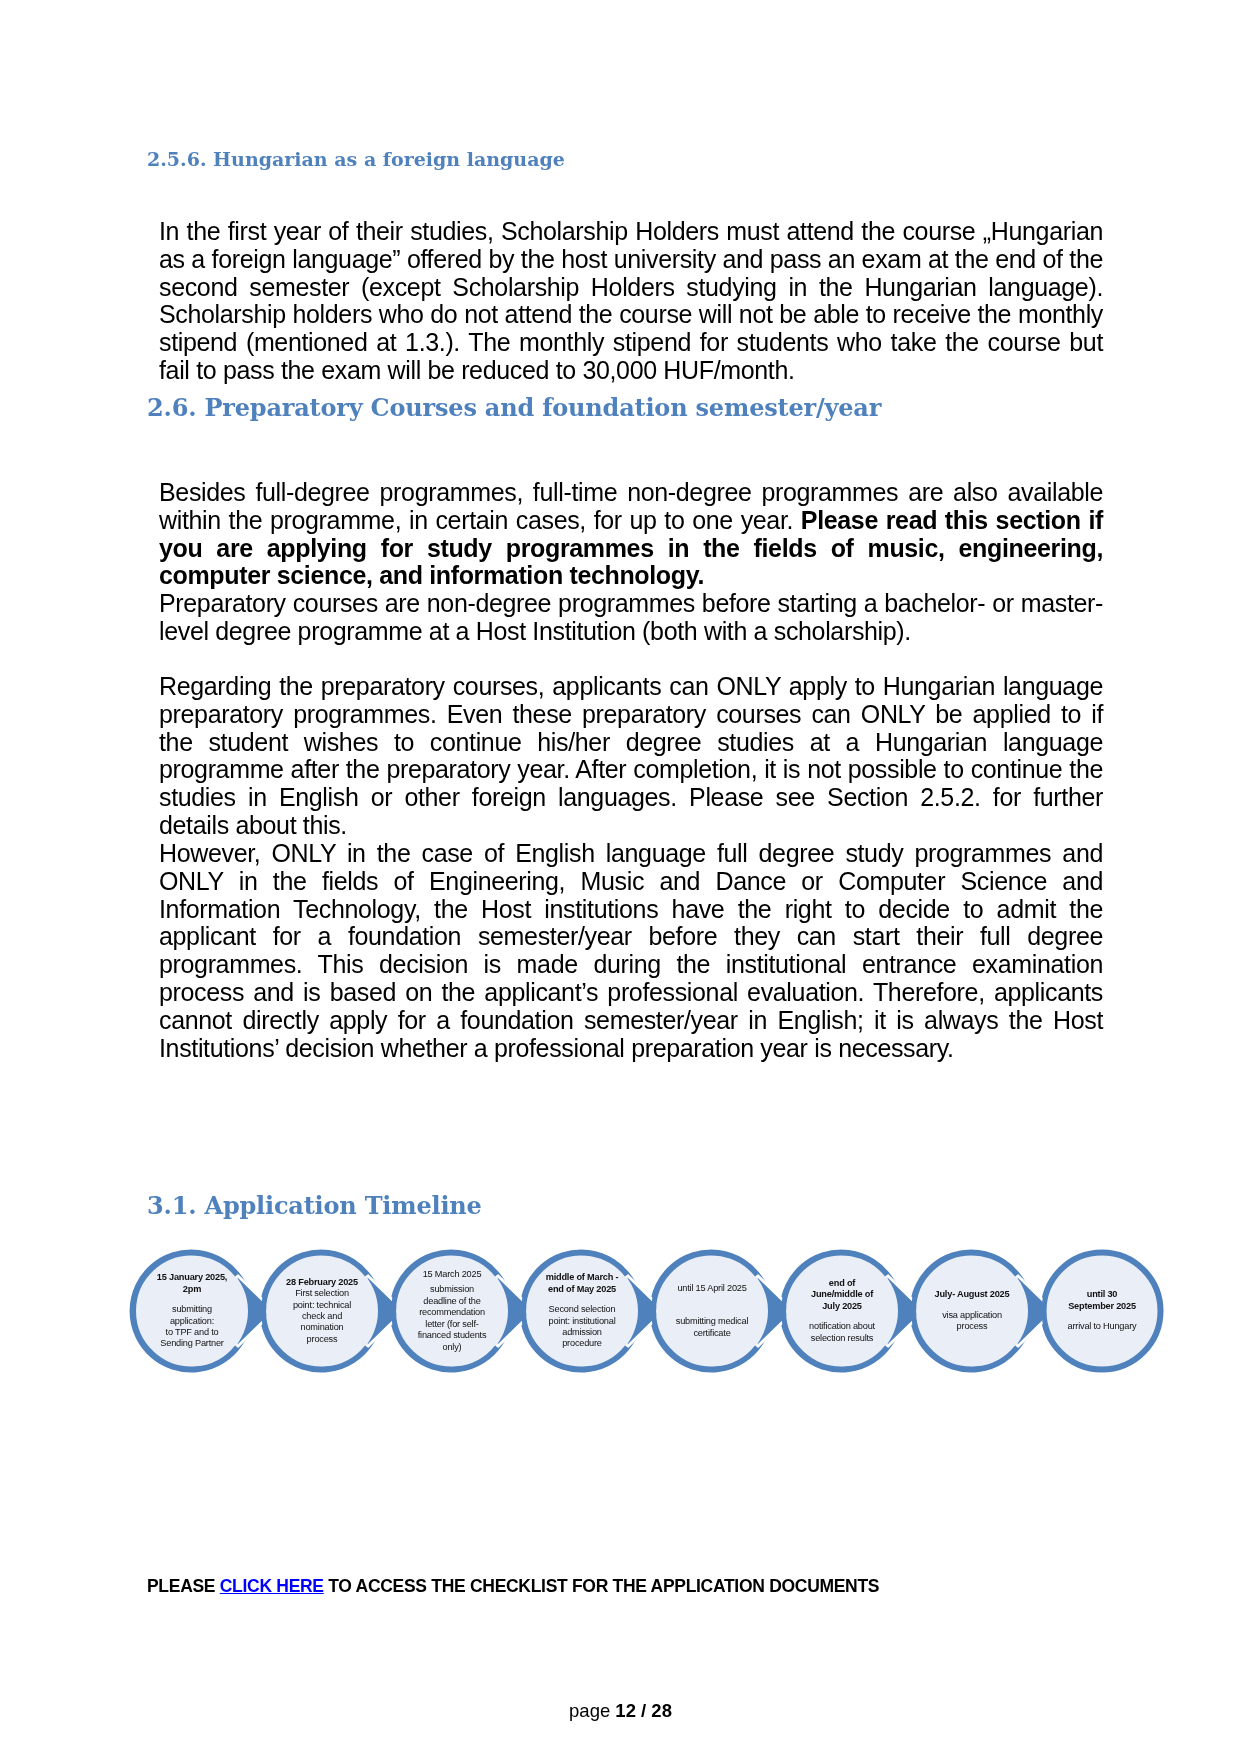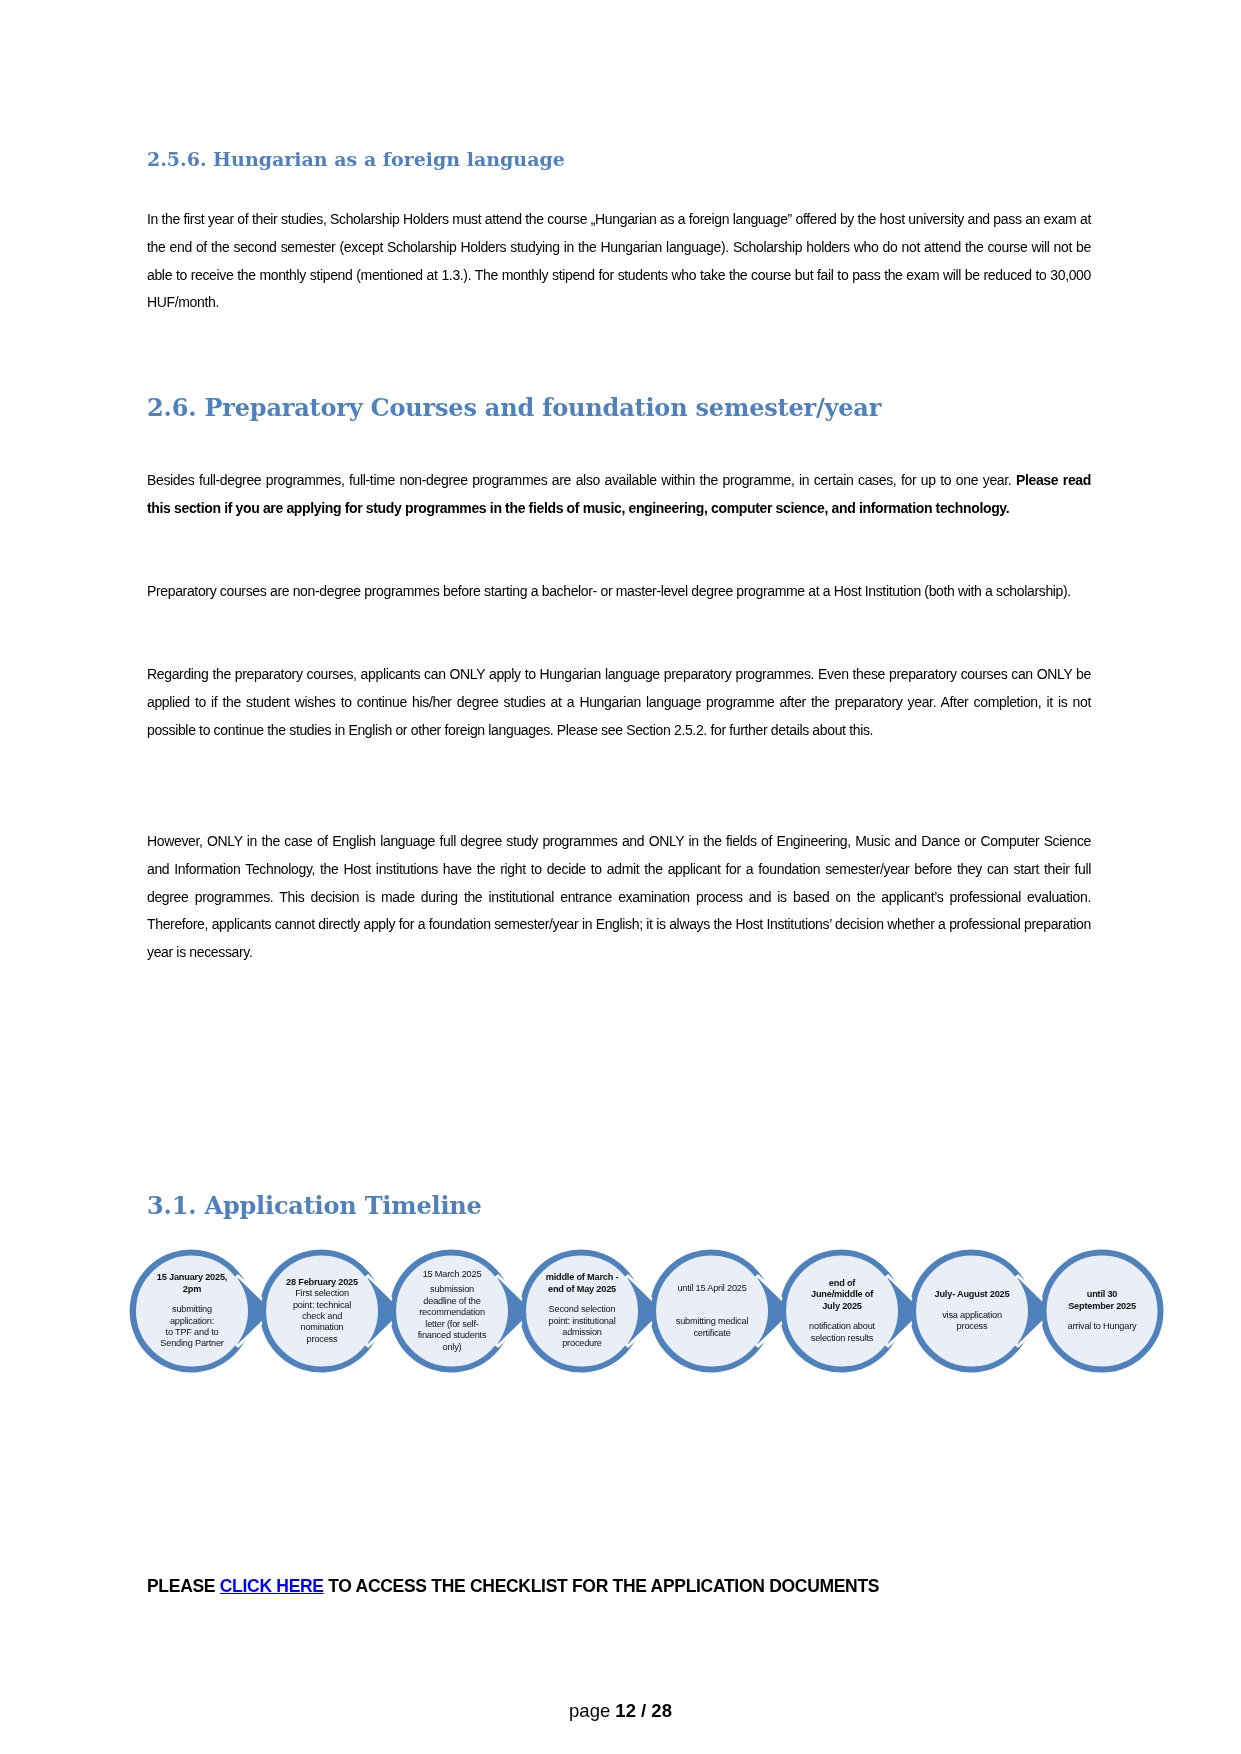--- a/index.html
+++ b/index.html
@@ -4,21 +4,21 @@
 <style>
   html, body { margin:0; padding:0; background:#ffffff; }
   body { width:1241px; height:1754px; position:relative; overflow:hidden;
          font-family:"Liberation Sans", "DejaVu Sans", sans-serif; color:#000; }
   .page { position:absolute; left:0; top:0; width:1241px; height:1374px; }
   .col { position:absolute; left:147px; width:944px; }
   .h-serif { font-family:"DejaVu Serif", "Liberation Serif", serif; font-weight:bold; margin:0; }
   .h3 { font-size:19px; color:#4f81bd; }
   .h2 { font-size:24px; color:#4f81bd; letter-spacing:-0.2px; }
   .h1 { font-size:27px; color:#365f91; letter-spacing:-0.2px; }
-  .para { font-size:14px; line-height:27.8px; text-align:justify; margin:0;
+  .para { font-size:25px; line-height:27.8px; text-align:justify; margin:12px;
           letter-spacing:-0.35px; word-spacing:0px; }
   .para b { font-weight:bold; }
   .link-line { font-size:17.5px; font-weight:bold; letter-spacing:-0.3px; margin:0; }
   .link-line a { color:#0000ff; text-decoration:underline; }
   .footer { position:absolute; left:0; width:1241px; top:1700px; text-align:center;
             font-size:18.5px; }
   .footer b { font-weight:bold; }
   
   .timeline { position:absolute; left:124px; top:1244px; width:1060px; height:132px; }
   .tl-svg { position:absolute; left:0; top:0; }

